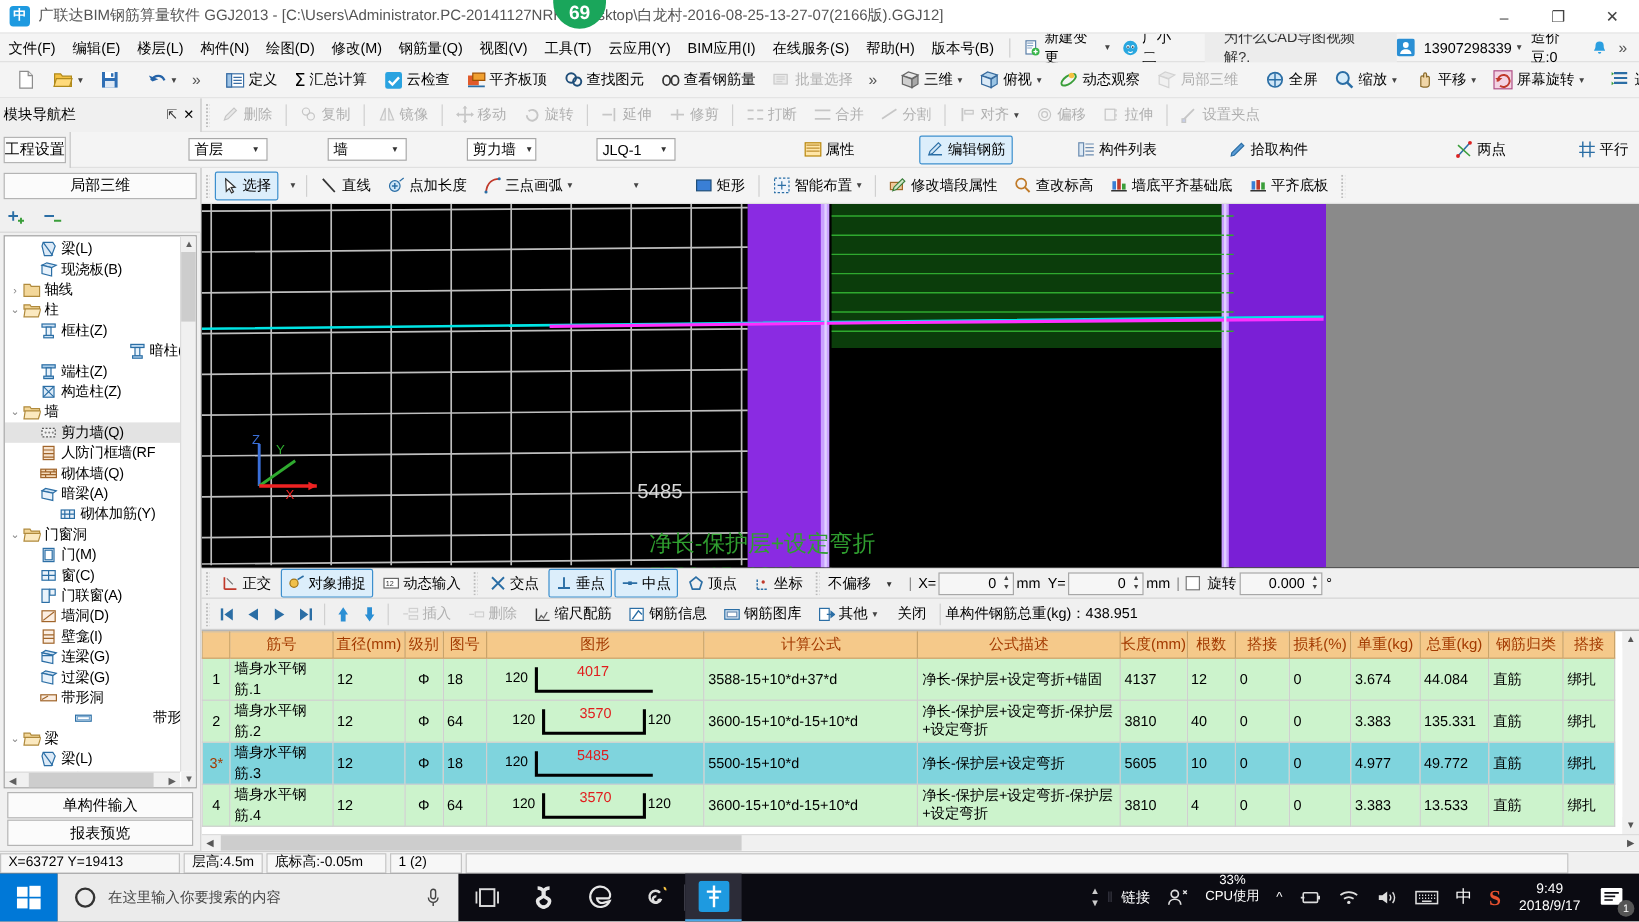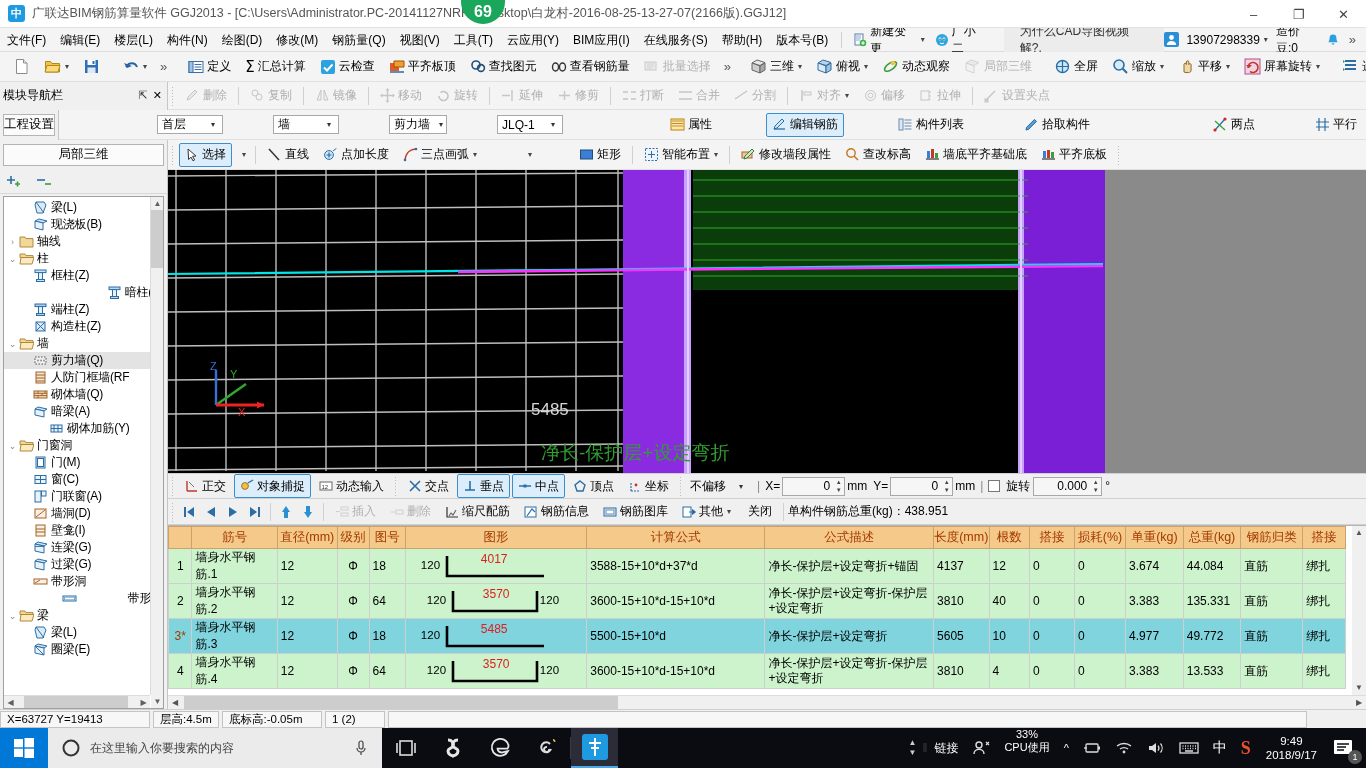--- a/index.html
+++ b/index.html
@@ -995,20 +995,24 @@
         <div class="vscroll">
           <div class="varrow" style="top:0;">▲</div>
           <div class="vthumb" style="top:13px;height:58px;"></div>
           <div class="varrow" style="bottom:-13px;">▼</div>
         </div>
         <div class="hscroll">
           <div class="harrow" style="left:0;">◀</div>
           <div class="hthumb" style="left:20px;width:104px;"></div>
           <div class="harrow" style="right:0;">▶</div>
         </div>
+      </div>
+      <div class="sb-bottom">
+        <div class="sb-btn">单构件输入</div>
+        <div class="sb-btn">报表预览</div>
       </div>
     </div>
 
     <div class="canvas-col">
 
       <div class="canvas">
         <svg width="1198" height="303" viewBox="0 0 1198 303">
           <rect x="0" y="0" width="1198" height="303" fill="#000"></rect>
 
           <rect x="935" y="0" width="263" height="303" fill="#8a8a8a"></rect>

